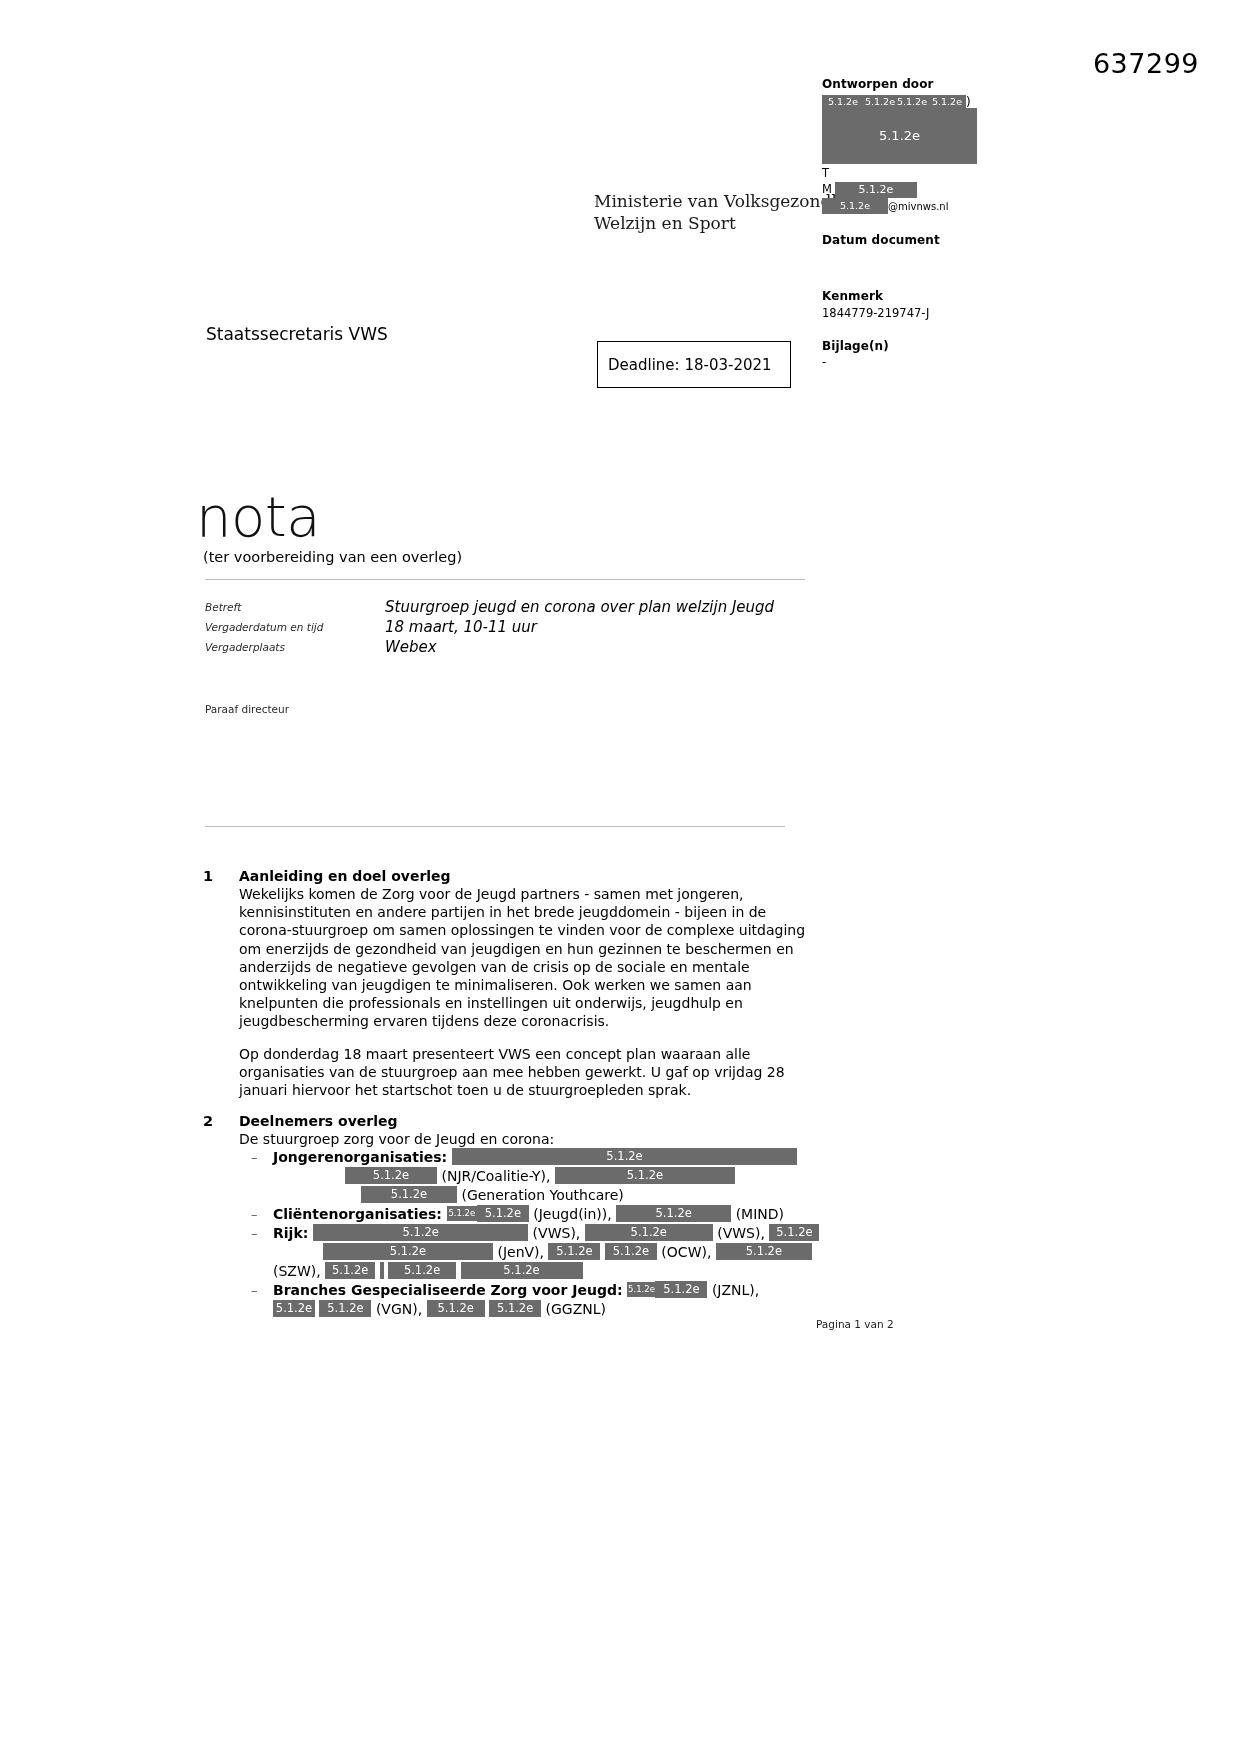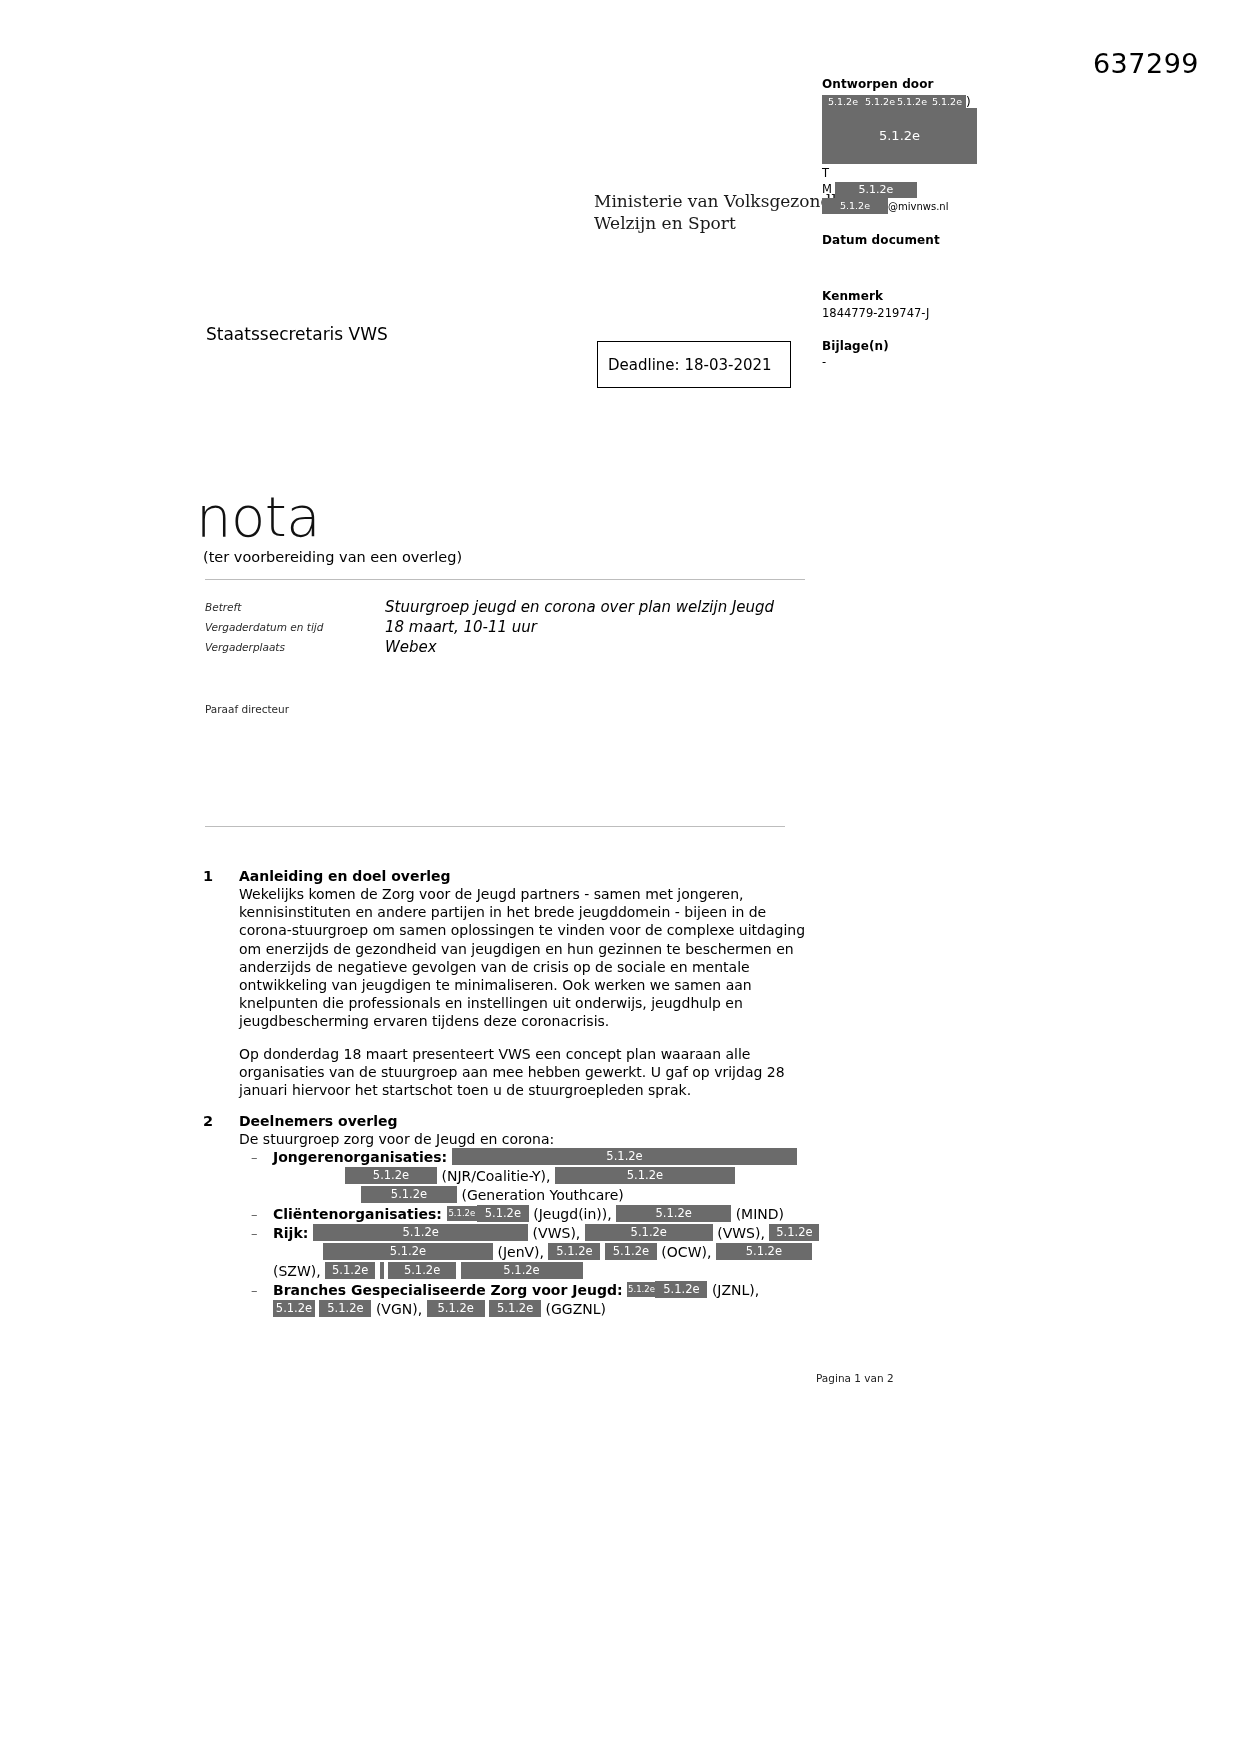--- a/index.html
+++ b/index.html
@@ -227,21 +227,21 @@
     vertical-align: -3px;
     overflow: hidden;
     white-space: nowrap;
   }
   .r.sm { font-size: 8.5px; line-height: 15px; height: 15px; vertical-align: -2px;}
 
   
   .footer {
     position: absolute;
     left: 816px;
-    top: 1372px;
+    top: 1318px;
     font-size: 10.5px;
     color: #222;
   }
 </style>
 </head>
 <body>
 
 <div class="page">
 
   <div class="stamp-number">637299</div>

